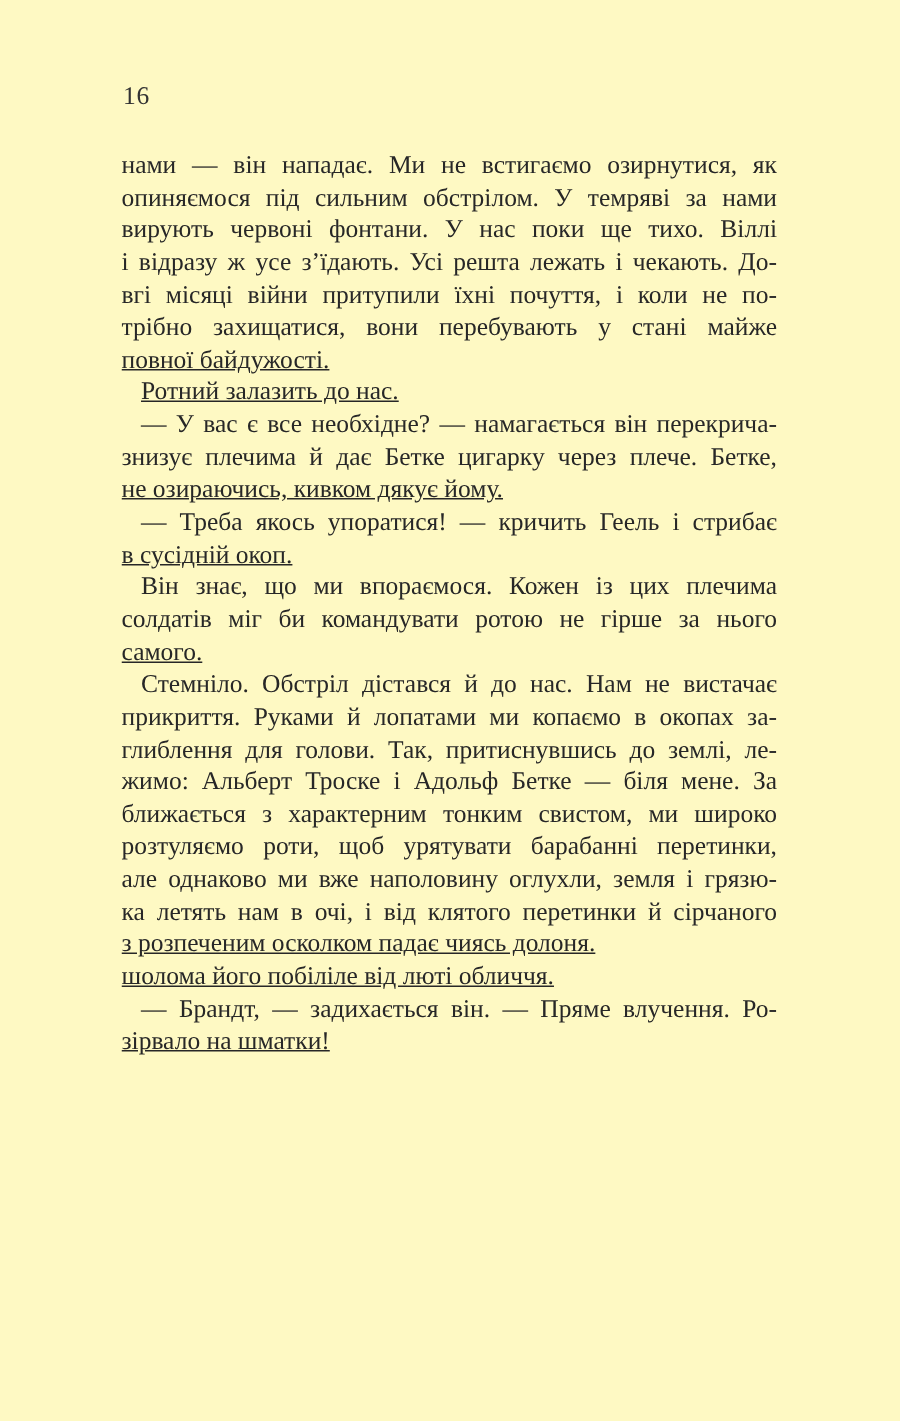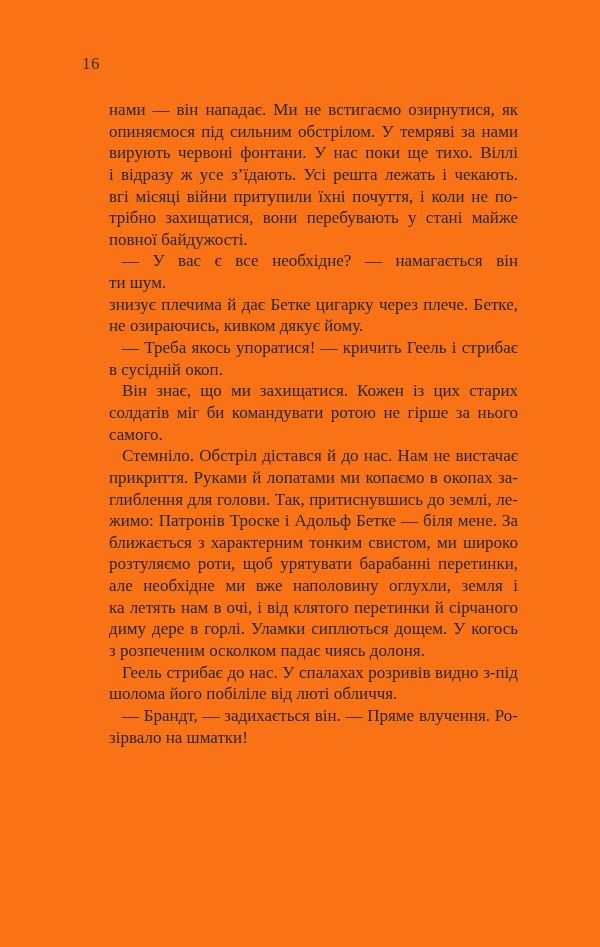--- a/index.html
+++ b/index.html
@@ -10,21 +10,21 @@
     width: 600px;
     height: 947px;
     background: #ffffff;
     font-family: "Liberation Serif", "DejaVu Serif", serif;
     position: relative;
     overflow: hidden;
   }
   .page {
     position: absolute;
     inset: 0;
-    background: #f97316;
+    background: #fef9c3;
   }
   .page-number {
     position: absolute;
     left: 82px;
     top: 55px;
     font-size: 17px;
     line-height: 18px;
     color: #333333;
     letter-spacing: 0.5px;
   }
@@ -36,59 +36,57 @@
     color: #272727;
   }
   .line {
     font-size: 17px;
     line-height: 21.65px;
     height: 21.65px;
     text-align: justify;
     text-align-last: justify;
     white-space: normal;
     overflow: hidden;
-    margin-left: 28px;
   }
   .line.last {
     text-align-last: left;
+    text-decoration: underline;
   }
   .line.indent {
     text-indent: 13px;
   }
 </style>
 </head>
 <body>
 
 <div class="page">
   <div class="page-number">16</div>
   <div class="text-block">
       <div class="line">нами — він нападає. Ми не встигаємо озирнутися, як</div>
       <div class="line">опиняємося під сильним обстрілом. У темряві за нами</div>
       <div class="line">вирують червоні фонтани. У нас поки ще тихо. Віллі</div>
       <div class="line">і відразу ж усе з’їдають. Усі решта лежать і чекають. До-</div>
       <div class="line">вгі місяці війни притупили їхні почуття, і коли не по-</div>
       <div class="line">трібно захищатися, вони перебувають у стані майже</div>
       <div class="line last">повної байдужості.</div>
+      <div class="line last indent">Ротний залазить до нас.</div>
       <div class="line indent">— У вас є все необхідне? — намагається він перекрича-</div>
-      <div class="line last">ти шум.</div>
       <div class="line">знизує плечима й дає Бетке цигарку через плече. Бетке,</div>
       <div class="line last">не озираючись, кивком дякує йому.</div>
       <div class="line indent">— Треба якось упоратися! — кричить Геель і стрибає</div>
       <div class="line last">в сусідній окоп.</div>
-      <div class="line indent">Він знає, що ми захищатися. Кожен із цих старих</div>
+      <div class="line indent">Він знає, що ми впораємося. Кожен із цих плечима</div>
       <div class="line">солдатів міг би командувати ротою не гірше за нього</div>
       <div class="line last">самого.</div>
       <div class="line indent">Стемніло. Обстріл дістався й до нас. Нам не вистачає</div>
       <div class="line">прикриття. Руками й лопатами ми копаємо в окопах за-</div>
       <div class="line">глиблення для голови. Так, притиснувшись до землі, ле-</div>
-      <div class="line">жимо: Патронів Троске і Адольф Бетке — біля мене. За</div>
+      <div class="line">жимо: Альберт Троске і Адольф Бетке — біля мене. За</div>
       <div class="line">ближається з характерним тонким свистом, ми широко</div>
       <div class="line">розтуляємо роти, щоб урятувати барабанні перетинки,</div>
-      <div class="line">але необхідне ми вже наполовину оглухли, земля і грязю-</div>
+      <div class="line">але однаково ми вже наполовину оглухли, земля і грязю-</div>
       <div class="line">ка летять нам в очі, і від клятого перетинки й сірчаного</div>
-      <div class="line">диму дере в горлі. Уламки сиплються дощем. У когось та-</div>
       <div class="line last">з розпеченим осколком падає чиясь долоня.</div>
-      <div class="line indent">Геель стрибає до нас. У спалахах розривів видно з-під</div>
       <div class="line last">шолома його побіліле від люті обличчя.</div>
       <div class="line indent">— Брандт, — задихається він. — Пряме влучення. Ро-</div>
       <div class="line last">зірвало на шматки!</div>
     </div>
 </div>
 
 </body></html>

